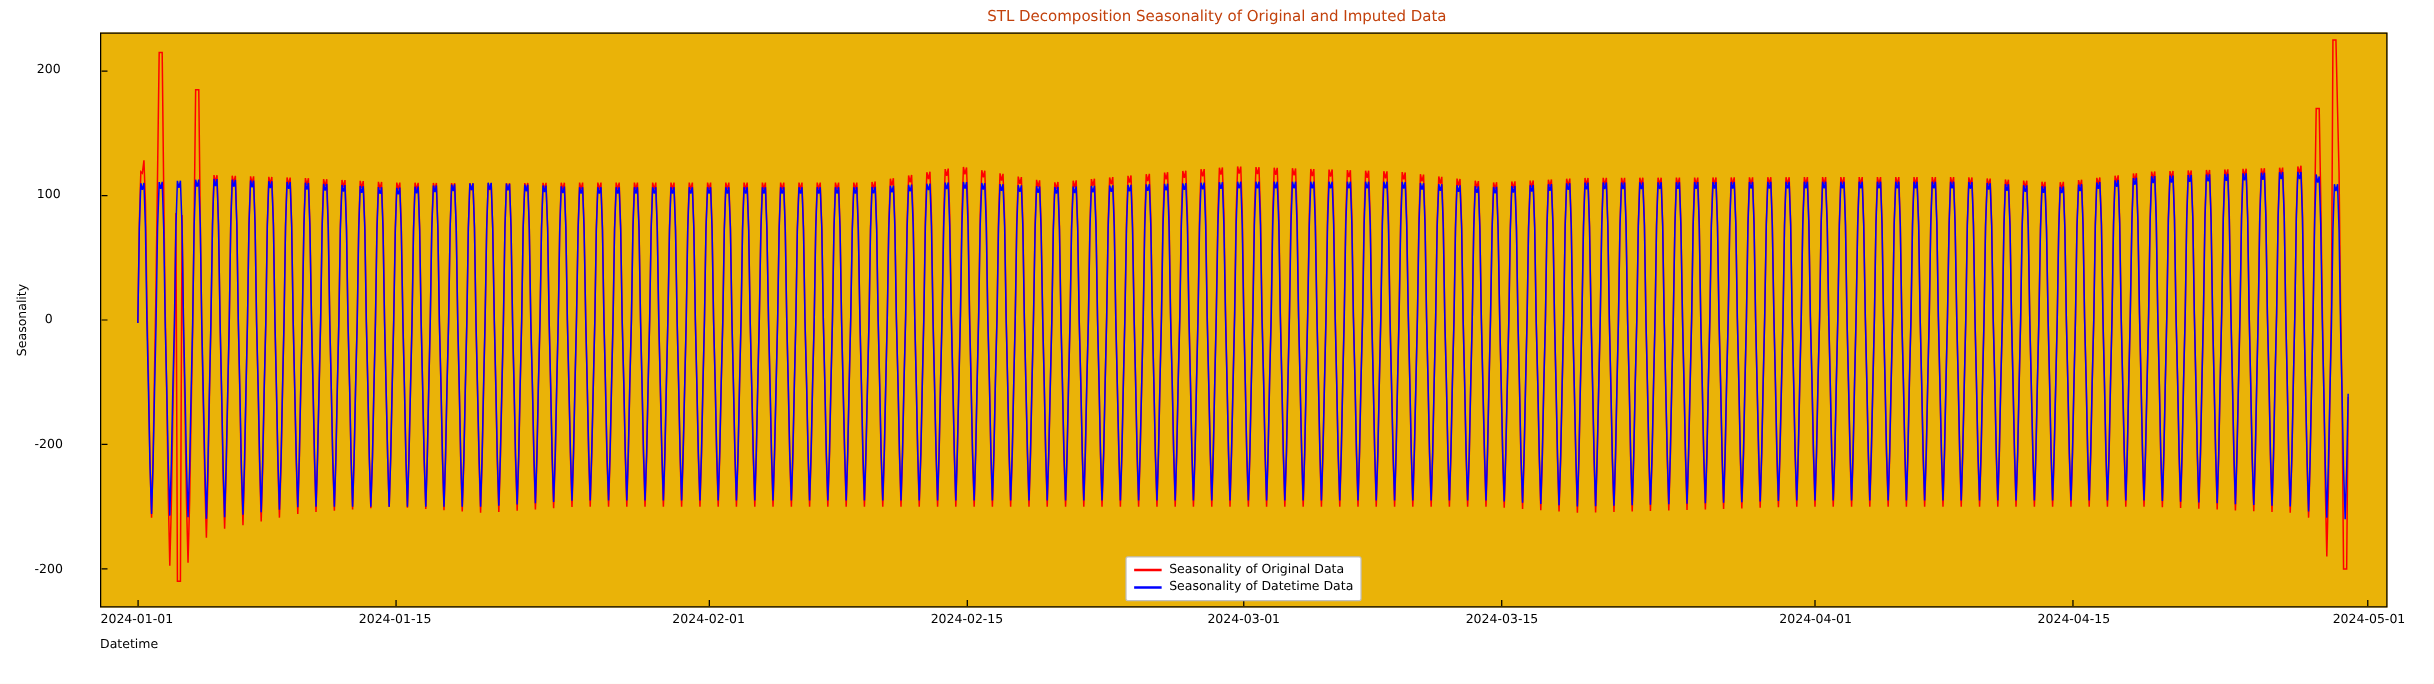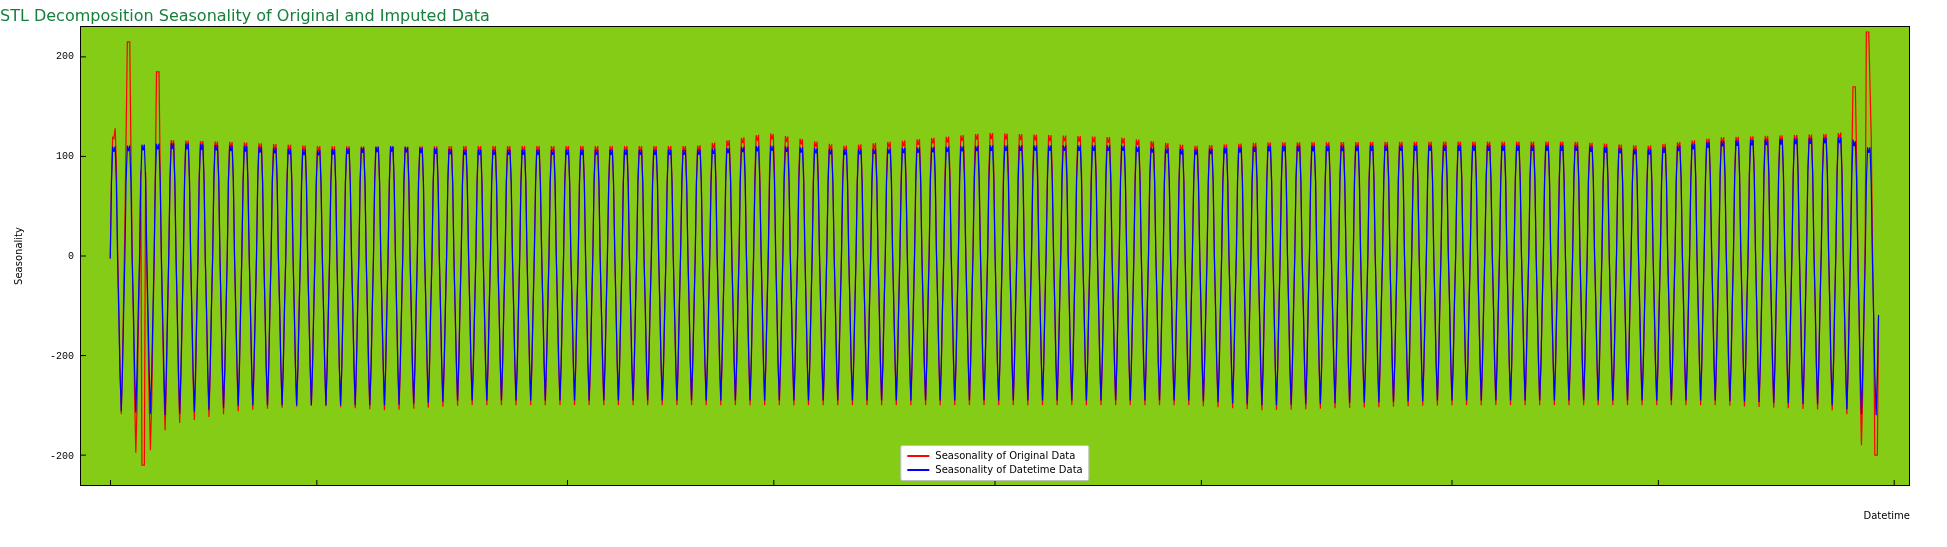--- a/index.html
+++ b/index.html
@@ -14,71 +14,70 @@
     position: relative;
     width: 1947px;
     height: 547px;
     background: #ffffff;
   }
   .title {
     position: absolute;
     top: 6px;
     left: 0;
     width: 100%;
-    text-align: left;
-    font-size: 16px;
-    color: #15803d;
+    text-align: center;
+    font-size: 12px;
+    color: #c2410c;
   }
   .axes {
     position: absolute;
     left: 80px;
     top: 26px;
     width: 1830px;
     height: 460px;
     border: 1px solid #000;
     box-sizing: border-box;
-    background: #84cc16;
+    background: #eab308;
     overflow: hidden;
   }
   .axes svg {
     width: 100%;
     height: 100%;
     display: block;
   }
   .ylabel {
     position: absolute;
     left: 18px;
     top: 256px;
     transform: translate(-50%, -50%) rotate(-90deg);
     font-size: 10px;
     white-space: nowrap;
   }
   .xlabel {
     position: absolute;
     left: 80px;
     width: 1830px;
     top: 510px;
-    text-align: right;
+    text-align: left;
     font-size: 10px;
   }
   .ytick-labels {
     position: absolute;
     left: 0;
     top: 26px;
     width: 74px;
     height: 460px;
   }
   .ytick {
     position: absolute;
     right: 0;
     transform: translateY(-50%);
     font-size: 10px;
-    text-align: right;
+    text-align: center;
     width: 70px;
-    font-family: Liberation Mono, monospace;
   }
   .xtick-labels {
     position: absolute;
     left: 80px;
     top: 490px;
     width: 1830px;
     height: 16px;
   }
   .xtick {
     position: absolute;
@@ -159,15 +158,26 @@
         <span class="legend-line" style="border-color:#ff0000"></span>
         <span>Seasonality of Original Data</span>
       </div>
       <div class="legend-row">
         <span class="legend-line" style="border-color:#0000ff"></span>
         <span>Seasonality of Datetime Data</span>
       </div>
     </div>
   </div>
 
+  <div class="xtick-labels">
+    <div class="xtick" style="left:1.61%">2024-01-01</div>
+    <div class="xtick" style="left:12.90%">2024-01-15</div>
+    <div class="xtick" style="left:26.61%">2024-02-01</div>
+    <div class="xtick" style="left:37.90%">2024-02-15</div>
+    <div class="xtick" style="left:50.00%">2024-03-01</div>
+    <div class="xtick" style="left:61.29%">2024-03-15</div>
+    <div class="xtick" style="left:75.00%">2024-04-01</div>
+    <div class="xtick" style="left:86.29%">2024-04-15</div>
+    <div class="xtick" style="left:99.19%">2024-05-01</div>
+  </div>
 
   <div class="xlabel">Datetime</div>
 </div>
 
 </body></html>

